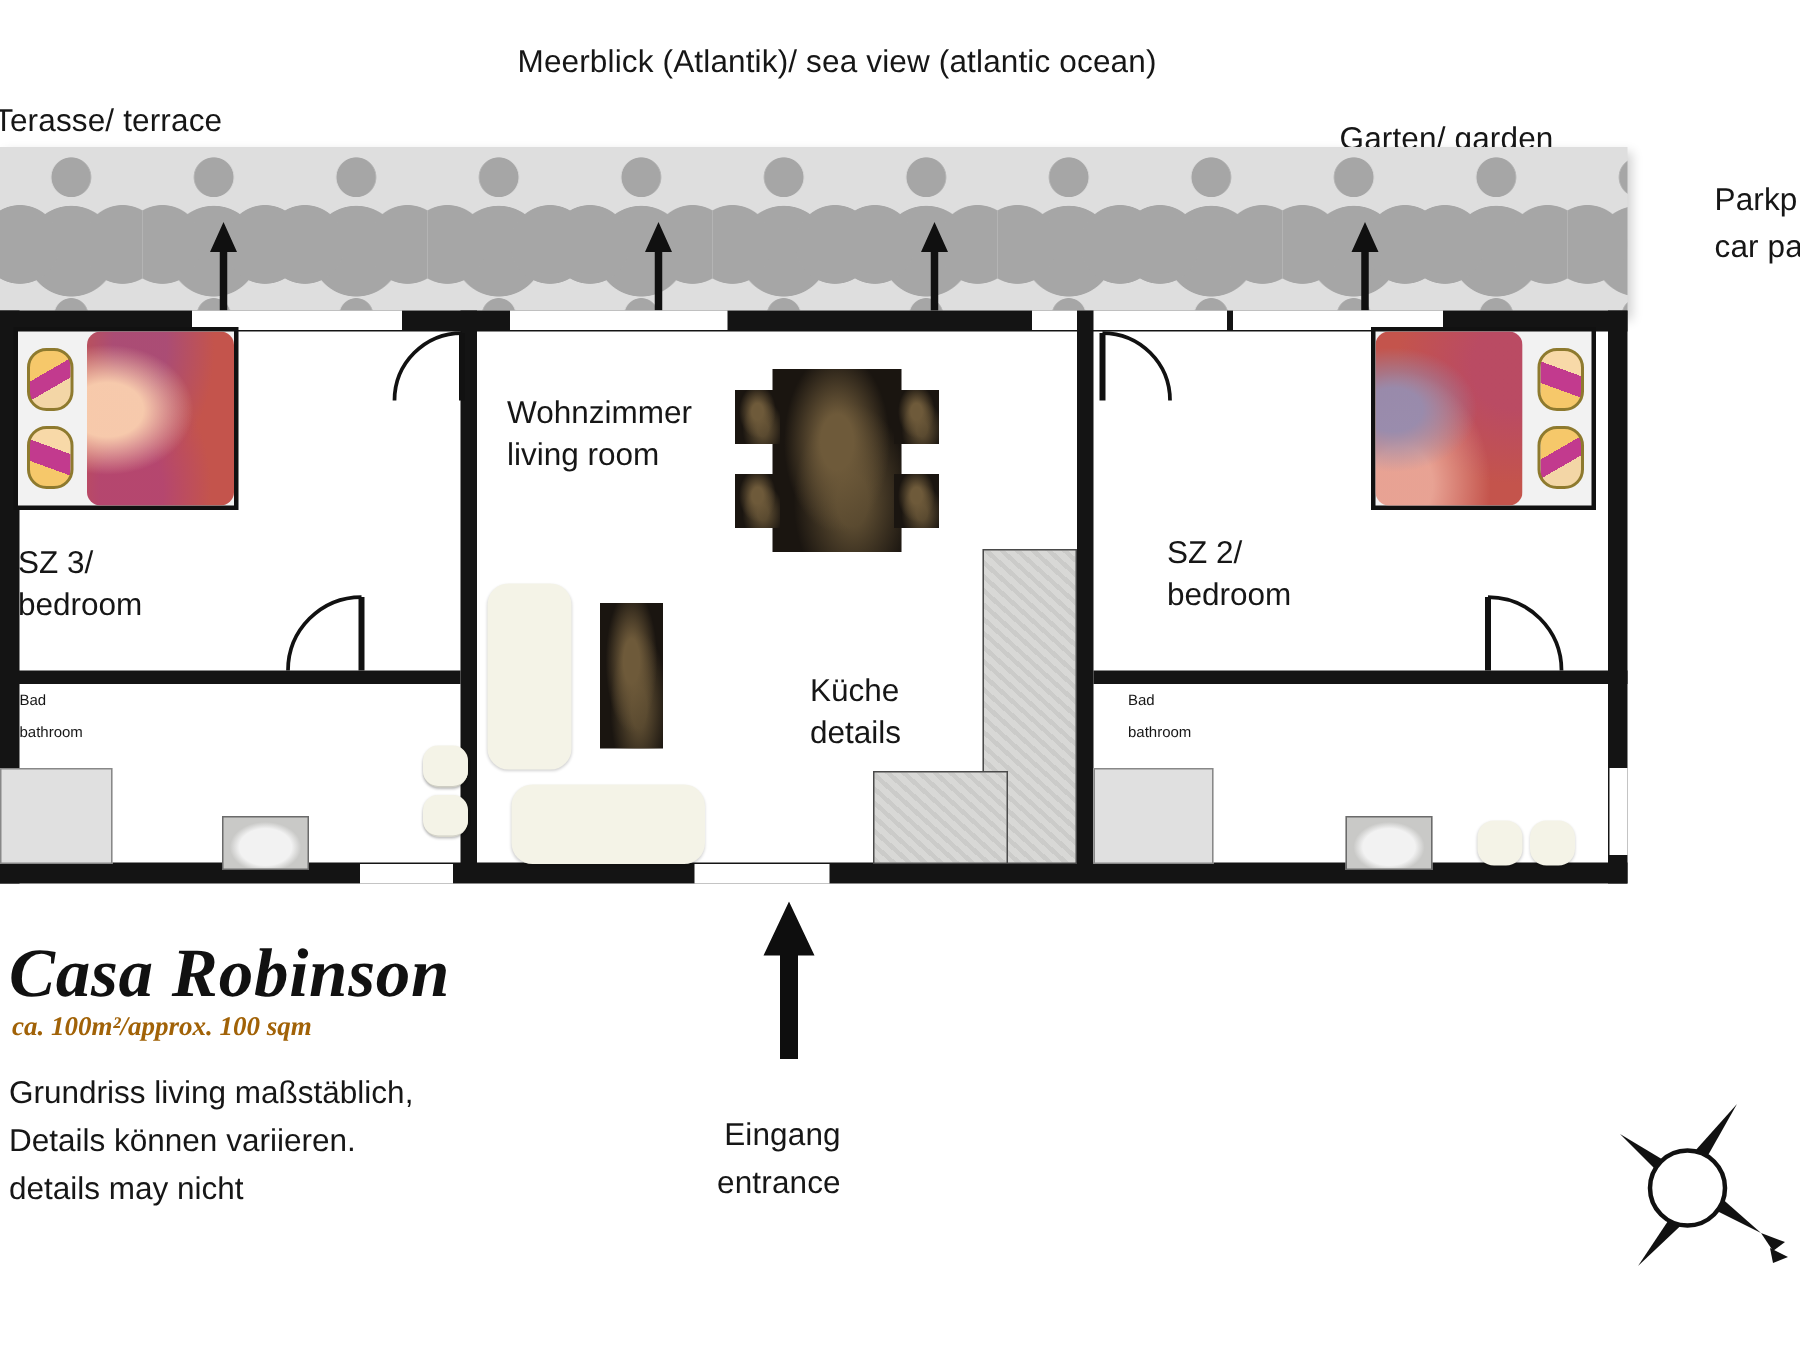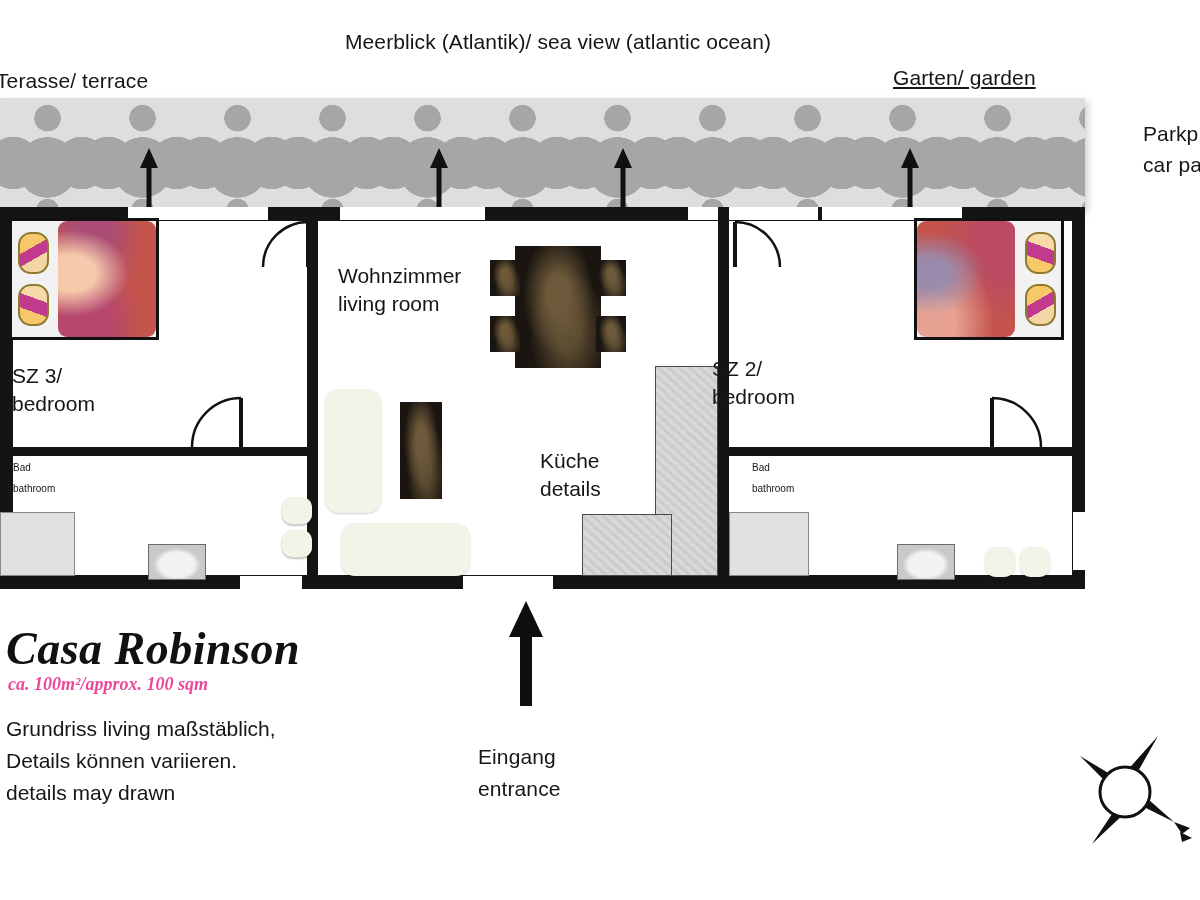--- a/index.html
+++ b/index.html
@@ -11,21 +11,21 @@
     overflow:hidden;
     position:relative;
   }
   .stage{position:absolute;left:0;top:0;width:1200px;height:900px;}
   .abs{position:absolute;}
 
   
   .lbl{font-size:21px;letter-spacing:.1px;color:#161616;white-space:nowrap;}
   #lbl-sea{left:345px;top:30px;}
   #lbl-terrace{left:-4px;top:69px;}
-  #lbl-garden{left:893px;top:66px;text-decoration:underline;}
+  #lbl-garden{left:893px;top:81px;}
   #lbl-parking{left:1143px;top:118px;line-height:31px;}
 
   
   #terrace-strip{
     left:0px;top:98px;width:1085px;height:112px;
     background-color:#dedede;
     background-image:
       radial-gradient(circle at 50% 18%, #a6a6a6 13px, transparent 13.5px),
       radial-gradient(circle at 14% 58%, #a6a6a6 26px, transparent 26.5px),
       radial-gradient(circle at 86% 58%, #a6a6a6 26px, transparent 26.5px),
@@ -85,27 +85,27 @@
       #d6d6d4;border:1px solid #4a4a4a;box-sizing:border-box;}
   .tub{position:absolute;background:#e0e0e0;border:1px solid #888;box-sizing:border-box;}
   .toilet{position:absolute;background:
       radial-gradient(ellipse at 50% 58%, #f2f2f2 0 44%, rgba(0,0,0,0) 60%),
       #c9c9c7;border:1px solid #6b6b6b;box-sizing:border-box;}
   .sinkpill{position:absolute;background:#f4f3e7;border-radius:11px;box-shadow:0 1px 2px rgba(0,0,0,.2);}
   .diningtable{position:absolute;}
 
   
   #entrance-arrow{left:507px;top:601px;}
-  #lbl-entrance{left:478px;top:741px;line-height:32px;}
+  #lbl-entrance{left:478px;top:741px;line-height:32px;text-align:right;}
 
   
   #title{left:6px;top:622px;font-family:"Liberation Serif", serif;font-style:italic;
     font-weight:700;font-size:46px;letter-spacing:.5px;color:#111;}
   #subtitle{left:8px;top:674px;font-family:"Liberation Serif", serif;font-style:italic;
-    font-weight:700;font-size:18px;color:#ec4899;}
+    font-weight:700;font-size:18px;color:#a16207;}
   #notes{left:6px;top:713px;font-size:21px;line-height:32px;color:#161616;}
 
   
   #compass{left:1062px;top:730px;}
 </style>
 </head>
 <body>
 
 <div class="stage">
 
@@ -244,21 +244,21 @@
 
     <div class="bedbox" style="left:914px;top:11px;width:150px;height:122px;">
       <div class="bedinner">
         <div class="duvet" style="flex:1;"></div>
         <div class="pillowcol" style="width:42px;">
           <div class="pillow alt"></div>
           <div class="pillow"></div>
         </div>
       </div>
     </div>
-    <div class="roomname" style="left:712px;top:148px;">
+    <div class="roomname" style="left:778px;top:148px;">
       <div>SZ 2/</div>
       <div>bedroom</div>
     </div>
 
     <div class="roomname small" style="left:752px;top:250px;">
       <div>Bad</div>
       <div>bathroom</div>
     </div>
     <div class="tub" style="left:729px;top:305px;width:80px;height:64px;"></div>
     <div class="toilet" style="left:897px;top:337px;width:58px;height:36px;"></div>
@@ -275,21 +275,21 @@
   <div class="abs lbl" id="lbl-entrance">
     <div>Eingang</div>
     <div>entrance</div>
   </div>
 
   <div class="abs" id="title">Casa Robinson</div>
   <div class="abs" id="subtitle">ca. 100m²/approx. 100 sqm</div>
   <div class="abs" id="notes">
     <div>Grundriss living maßstäblich,</div>
     <div>Details können variieren.</div>
-    <div>details may drawn</div>
+    <div>details may nicht</div>
   </div>
 
   <div class="abs" id="compass">
     <svg width="130" height="130" viewBox="0 0 130 130">
       <g fill="#111">
 
         <path d="M96 6 L70 52 L62 44 Z"></path>
 
         <path d="M18 26 L58 50 L52 60 Z"></path>
 

